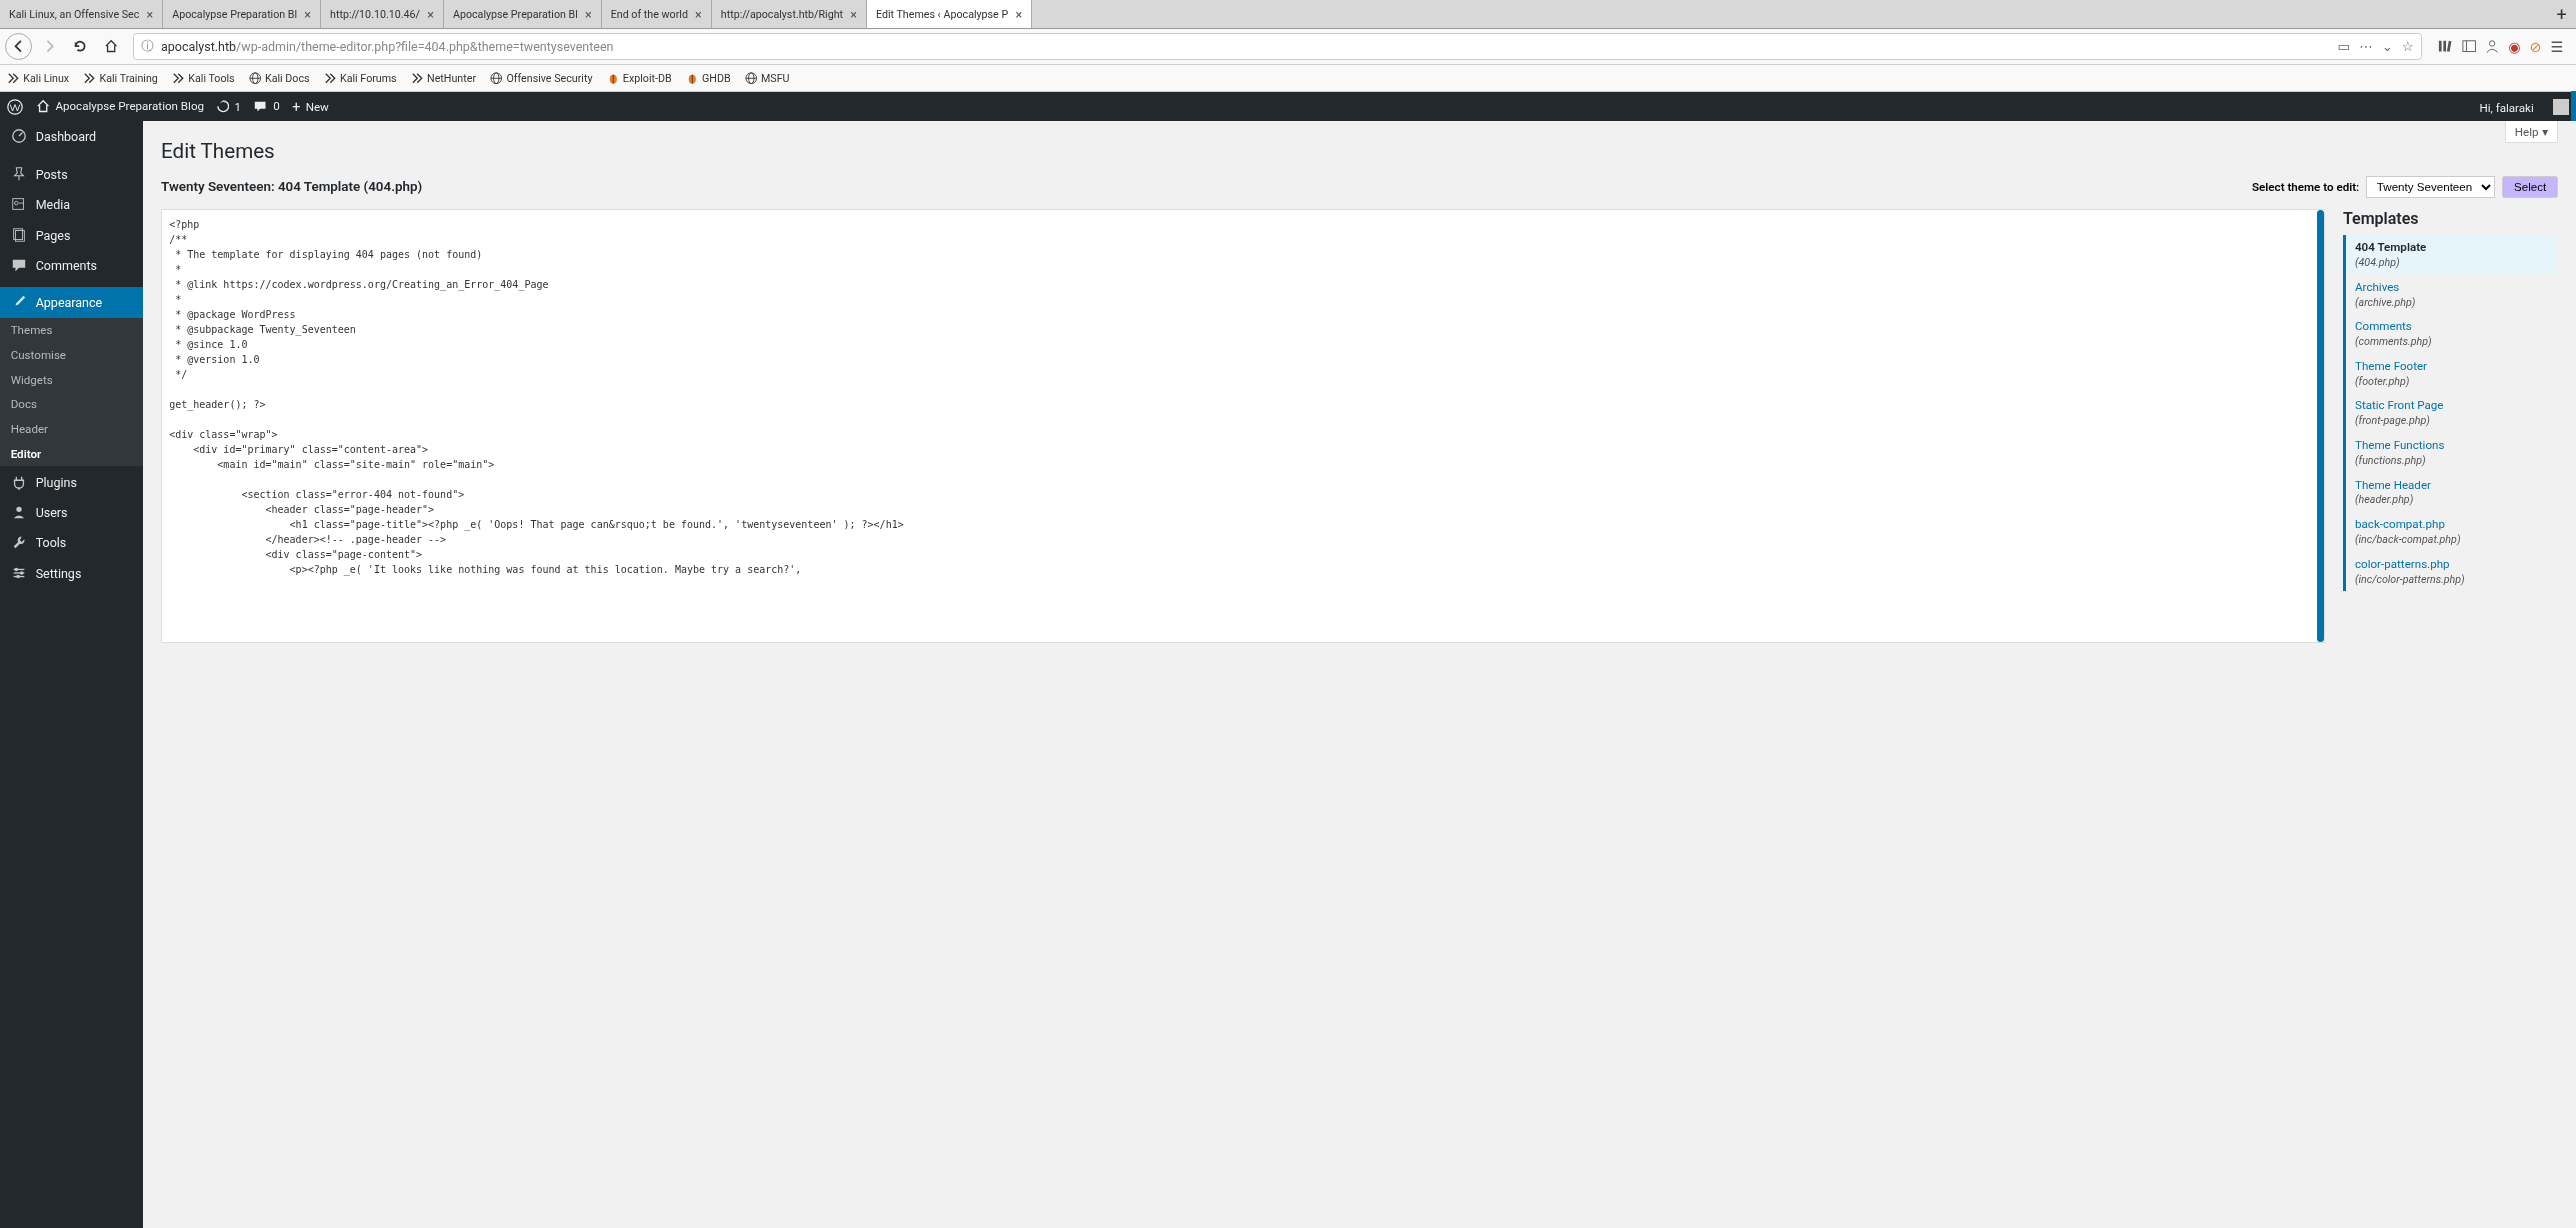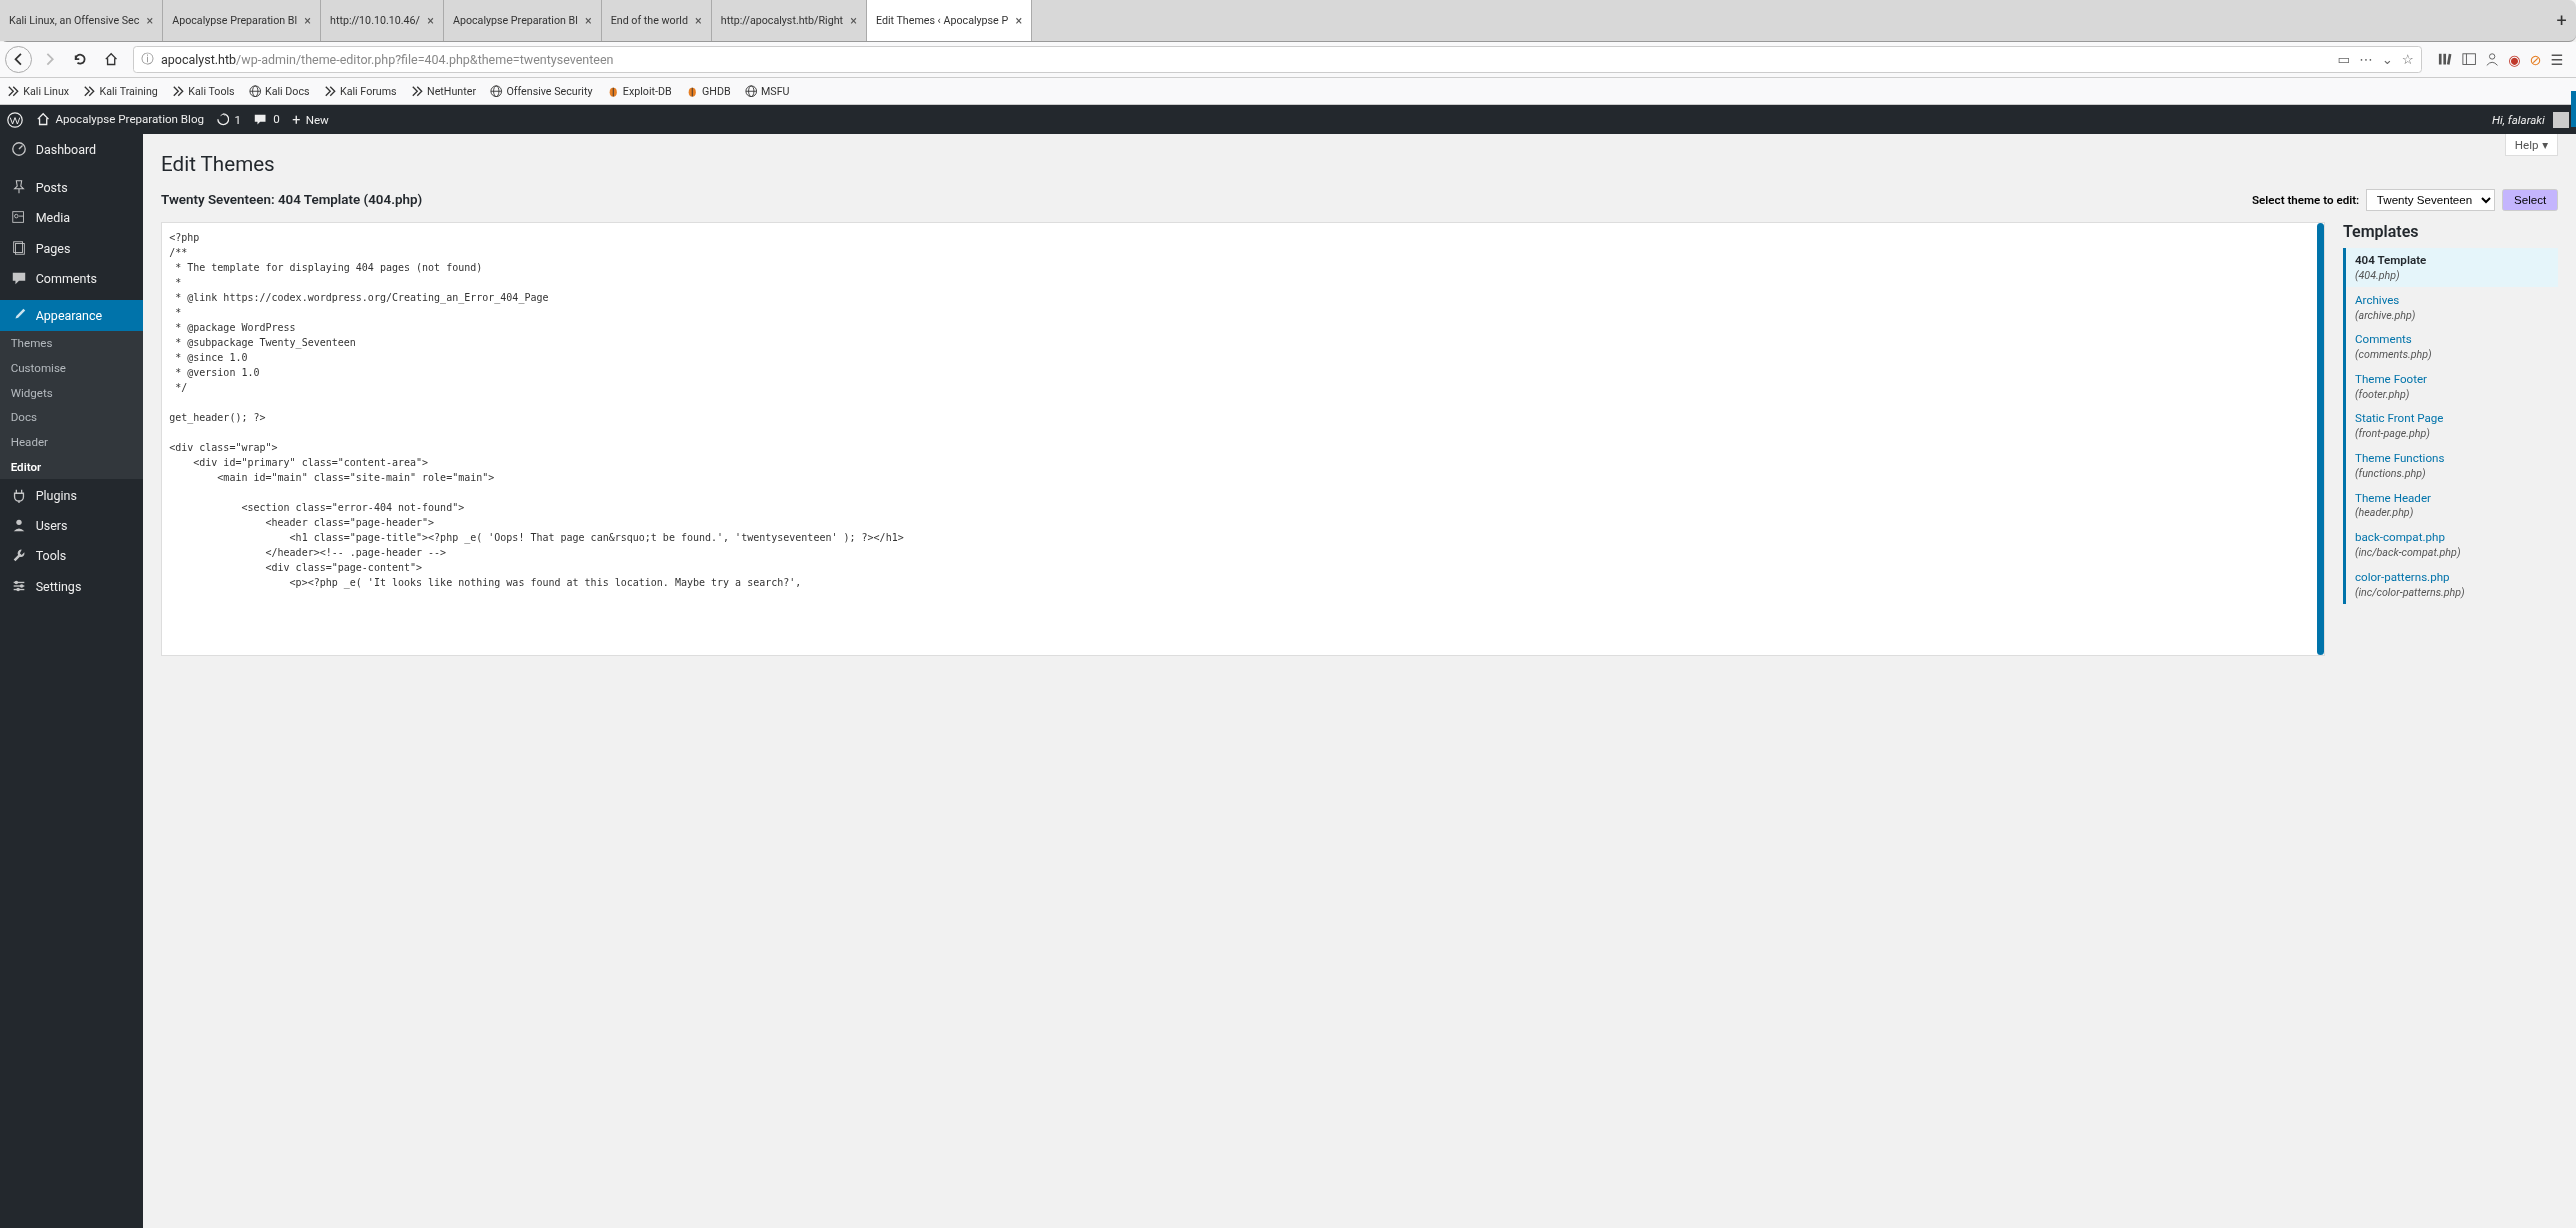--- a/index.html
+++ b/index.html
@@ -1,19 +1,19 @@
 <!DOCTYPE html>
 <html style="font-size:14.3px"><head>
 <meta charset="utf-8">
 <style>
 * { margin: 0; padding: 0; box-sizing: border-box; }
 body { font-family: -apple-system, BlinkMacSystemFont, "Segoe UI", Roboto, sans-serif; font-size: 11.6px; background: #f1f1f1; overflow: hidden; }
 
 
-.browser-tabs { display: flex; background: #d8d8d8; height: 42px; border-bottom: 0.9px solid #999; align-items: stretch; border-radius: 7px; }
+.browser-tabs { display: flex; background: #d8d8d8; height: 29px; border-bottom: 0.9px solid #999; align-items: stretch; }
 .browser-tab { display: flex; align-items: center; padding: 0 9px; border-right: 0.9px solid #aaa; max-width: 197px; min-width: 72px; background: #d8d8d8; font-size: 10.7px; color: #333; cursor: pointer; position: relative; overflow: hidden; }
 .browser-tab.active { background: #fff; }
 .browser-tab .tab-label { white-space: nowrap; overflow: hidden; text-overflow: ellipsis; flex: 1; }
 .browser-tab .tab-close { margin-left: 7.2px; color: #555; font-size: 12.5px; }
 .new-tab { display: flex; align-items: center; justify-content: center; width: 29px; margin-left: auto; cursor: pointer; font-size: 18px; color: #333; }
 
 .browser-toolbar { display: flex; align-items: center; background: #f9f9fa; height: 36px; padding: 0 5.4px; gap: 3.6px; border-bottom: 0.9px solid #ccc; }
 .nav-btn { width: 27px; height: 27px; display: flex; align-items: center; justify-content: center; cursor: pointer; color: #555; font-size: 14.3px; border-radius: 3.6px; }
 .nav-btn.disabled { color: #bbb; }
 .url-bar { flex: 1; display: flex; align-items: center; background: #fff; border: 0.9px solid #ccc; border-radius: 3.6px; height: 27px; margin: 0 5.4px; padding: 0 7.2px; font-size: 12.5px; color: #555; }
@@ -23,21 +23,21 @@
 .url-icons { display: flex; align-items: center; gap: 9px; margin-left: auto; color: #666; font-size: 13.4px; }
 .toolbar-right { display: flex; align-items: center; gap: 9px; padding: 0 7.2px; color: #555; font-size: 14.3px; }
 
 .bookmarks-bar { display: flex; align-items: center; background: #f9f9fa; height: 27px; padding: 0 7.2px; gap: 14.3px; border-bottom: 0.9px solid #ccc; }
 .bookmark { display: flex; align-items: center; gap: 3.6px; font-size: 10.7px; color: #333; cursor: pointer; white-space: nowrap; }
 .bookmark-icon { width: 12.5px; height: 12.5px; display: inline-block; }
 
 
 .wpadminbar { background: #23282d; color: #eee; height: 29px; display: flex; align-items: center; padding: 0 7.2px; font-size: 11.6px; }
 .wpadminbar .wp-item { display: flex; align-items: center; gap: 5.4px; margin-right: 12.5px; cursor: pointer; color: #eee; }
-.wpadminbar .right { margin-left: auto; display: flex; align-items: center; gap: 8px; font-style: italic; }
+.wpadminbar .right { margin-left: auto; display: flex; align-items: flex-end; gap: 19px; }
 .wpadminbar .avatar { width: 16px; height: 16px; background: #ccc; }
 
 
 .wp-body { display: flex; height: calc(100vh - 120px); }
 
 
 .adminmenu { width: 143px; background: #23282d; color: #eee; display: flex; flex-direction: column; font-size: 12.5px; }
 .menu-item { display: flex; align-items: flex-end; gap: 9px; padding: 7.2px 10.7px; cursor: pointer; color: #eee; }
 .menu-item.top-level { color: #eee; }
 .menu-item.current { background: #0073aa; color: #fff; position: relative; }

